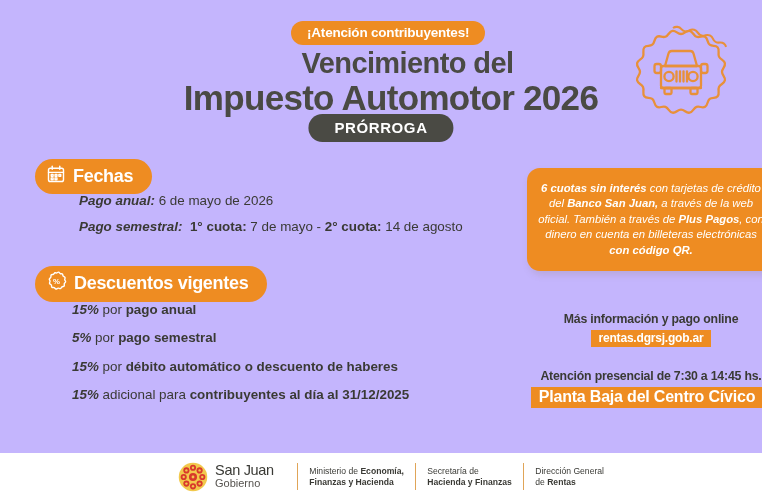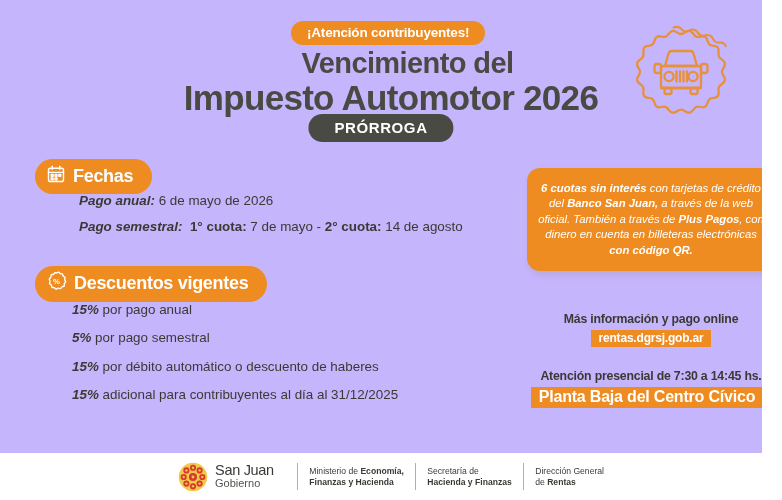--- a/index.html
+++ b/index.html
@@ -122,21 +122,21 @@
     font-size: 13.4px;
     line-height: 1.0;
     margin-bottom: 15px;
     white-space: nowrap;
   }
   .disc-row .pct {
     font-weight: bold;
     font-style: italic;
   }
   .disc-row .strong {
-    font-weight: normal;
+    font-weight: bold;
   }
 
   
   .info-box {
     position: absolute;
     left: 527px; top: 168px;
     width: 248px; height: 103px;
     background: #EE8C22;
     border-radius: 13px;
     box-shadow: 2px 4px 7px rgba(140,110,80,0.18);

